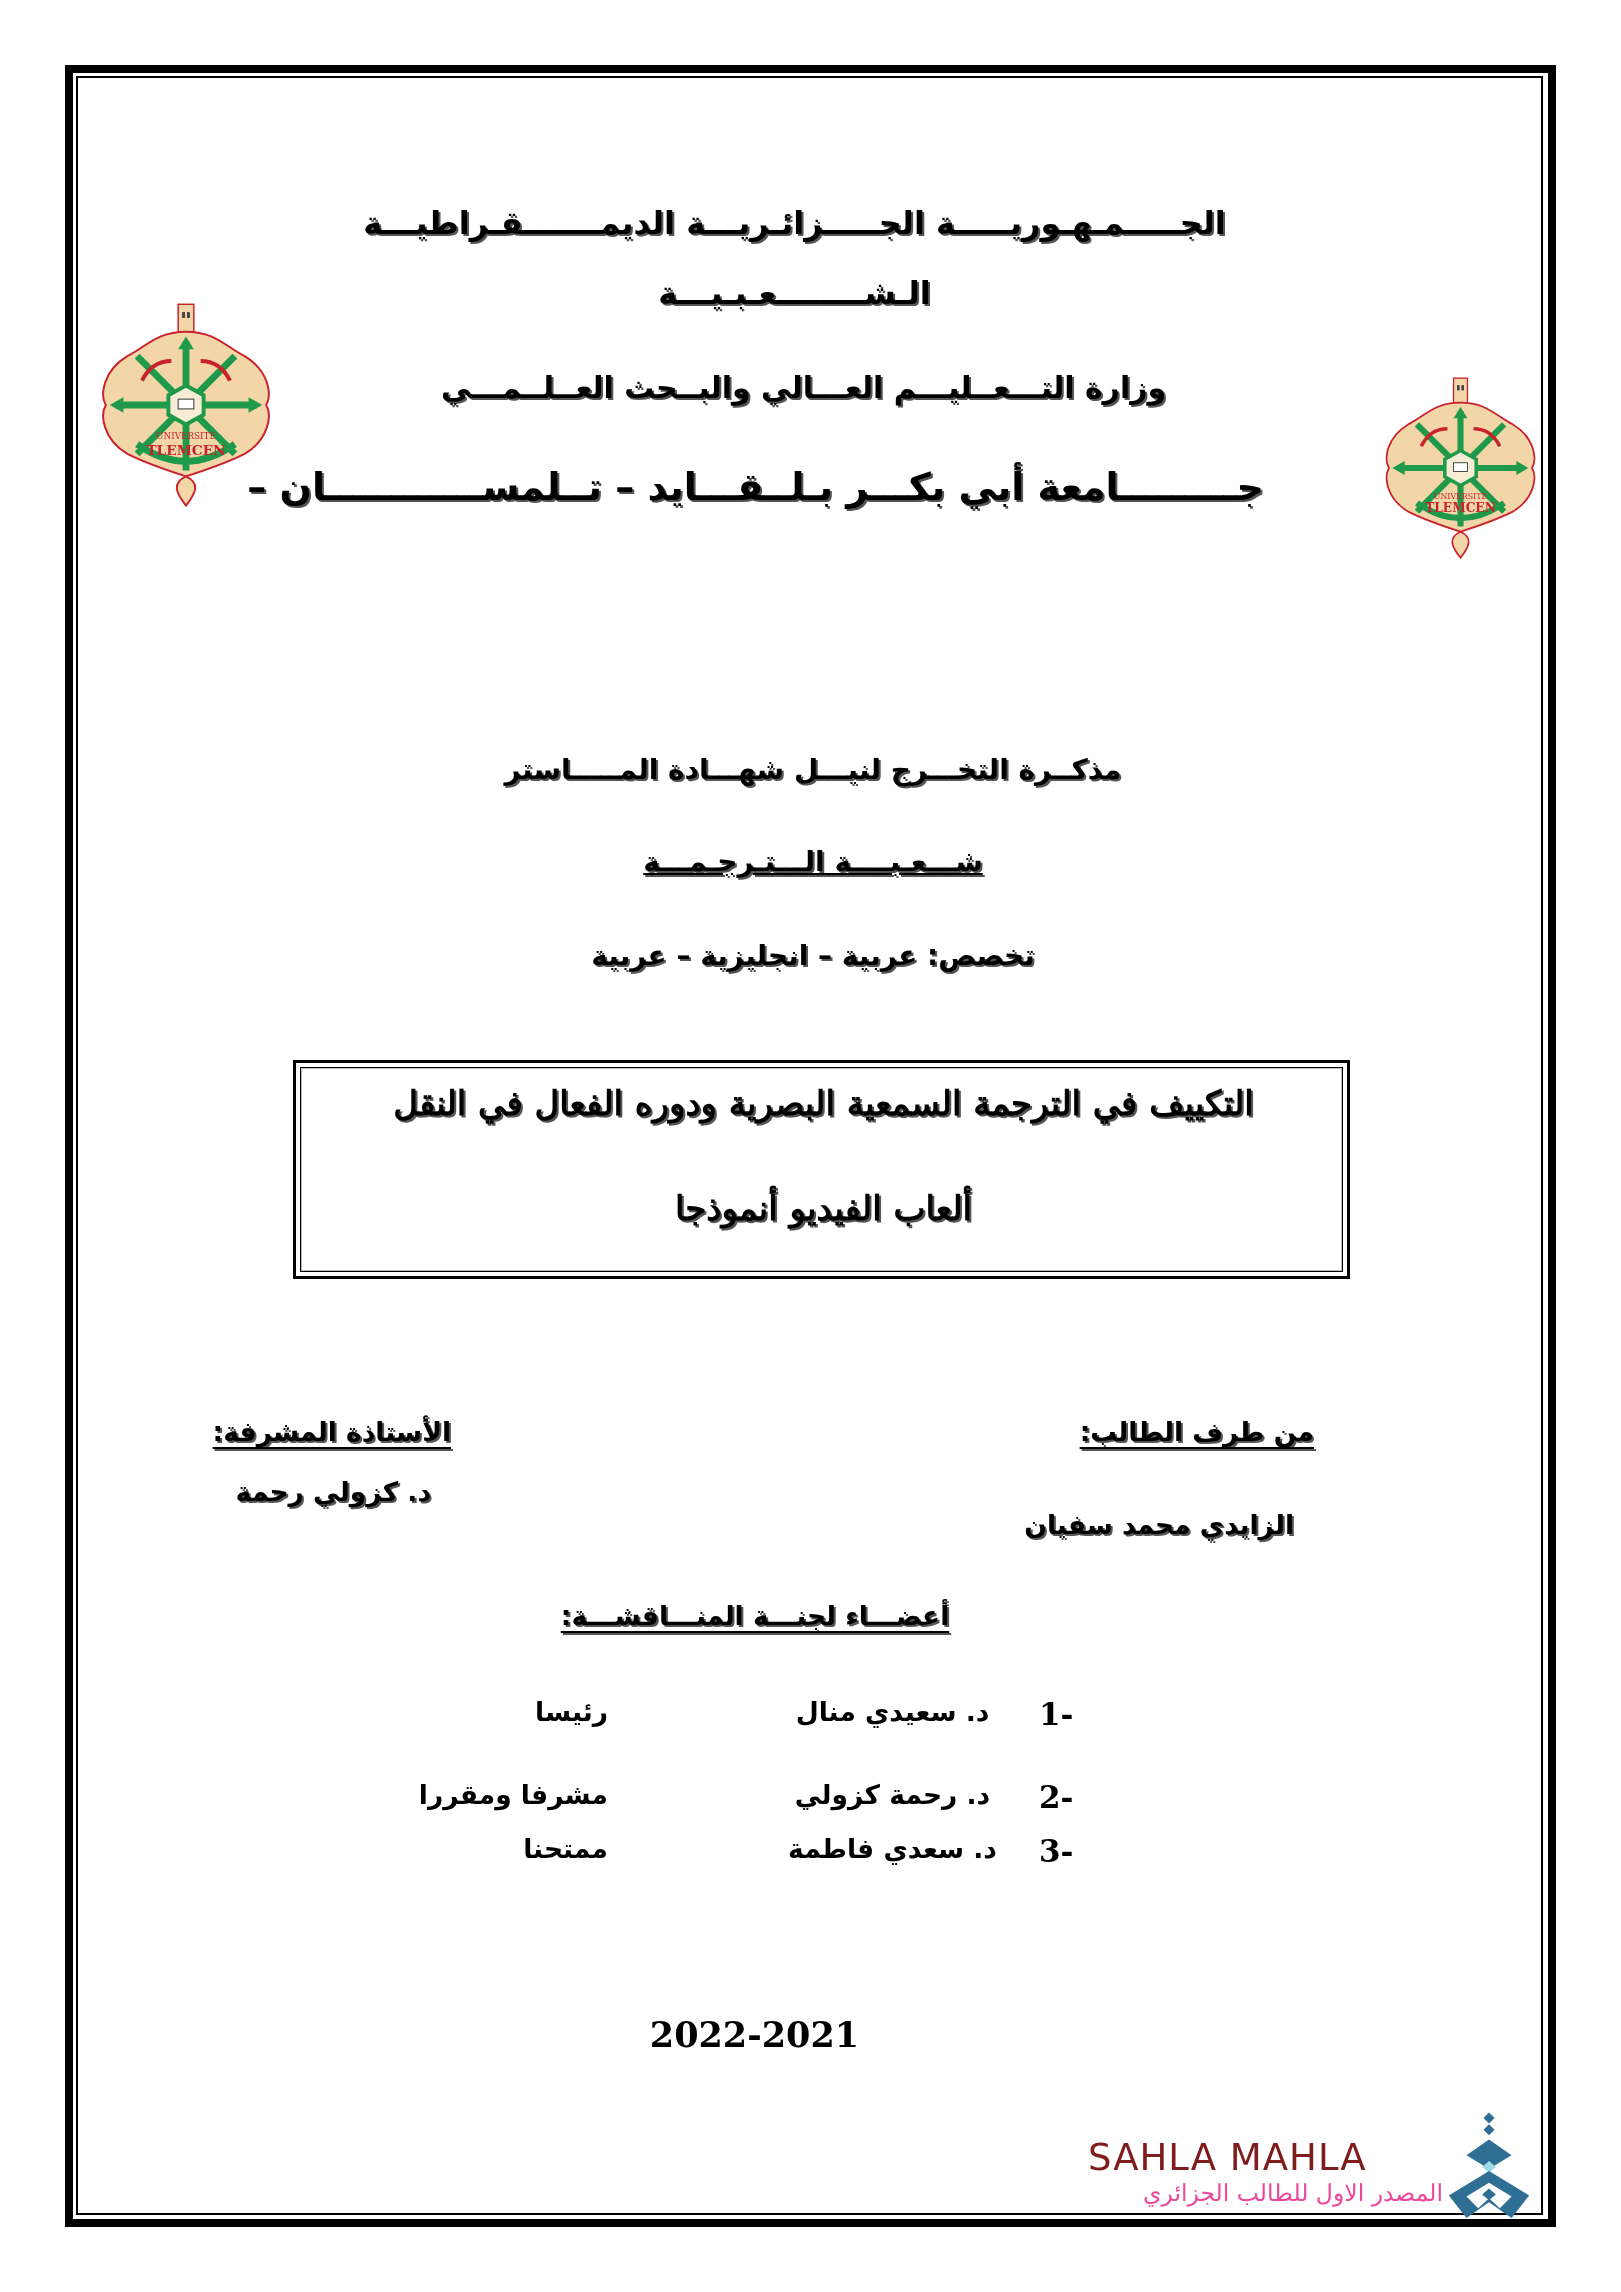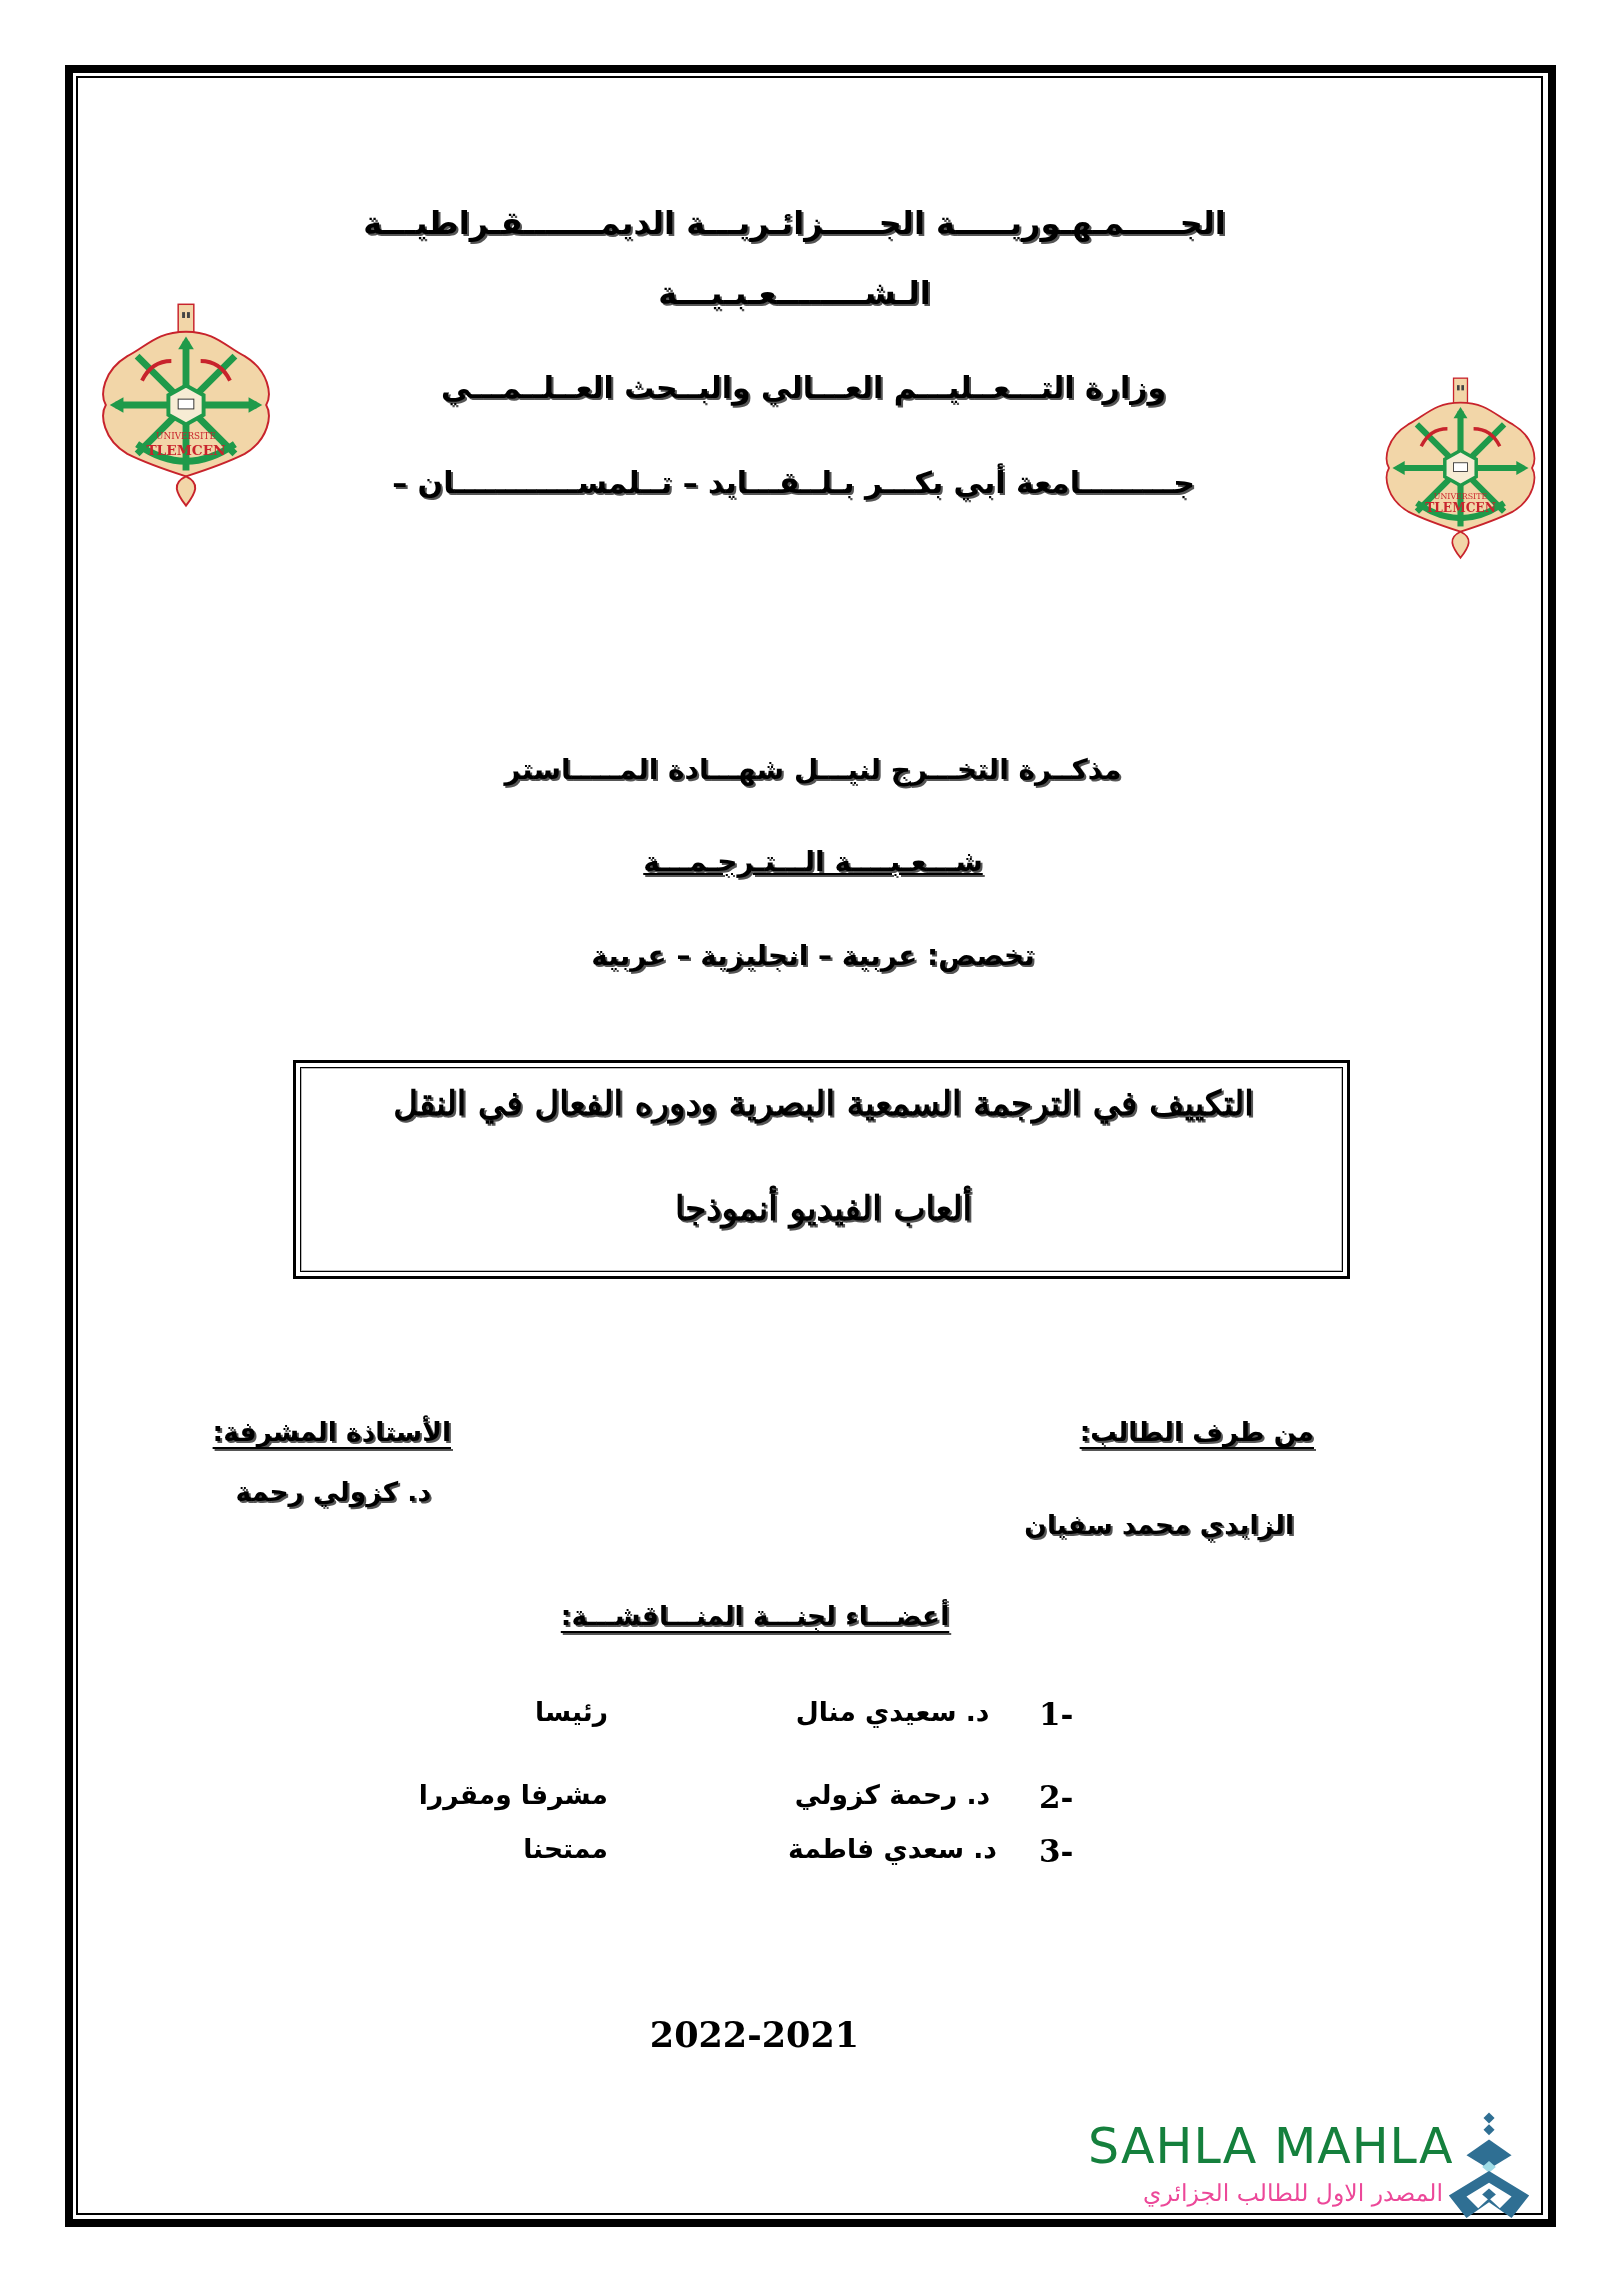--- a/index.html
+++ b/index.html
@@ -7,21 +7,21 @@
 
   .frame-outer { position: absolute; left: 65px; top: 65px; width: 1491px; height: 2162px; box-sizing: border-box; border: 8.8px solid #000; }
   .frame-inner { position: absolute; left: 76px; top: 76px; width: 1467px; height: 2139px; box-sizing: border-box; border: 2.9px solid #000; }
 
   .line { position: absolute; direction: rtl; white-space: nowrap; font-weight: bold; text-align: center; }
   .shadow { text-shadow: 2px 2px 0 #555; }
 
   .l-republic { left: 314px; width: 961px; top: 204px; font-size: 32px; letter-spacing: 2px; }
   .l-people { left: 314px; width: 961px; top: 274px; font-size: 32px; letter-spacing: 5.9px; }
   .l-ministry { left: 421px; width: 765px; top: 370px; font-size: 30px; letter-spacing: 2.9px; }
-  .l-university { left: 323px; width: 941px; top: 465px; font-size: 30px; letter-spacing: 2px; }
+  .l-university { left: 323px; width: 941px; top: 465px; font-size: 38px; letter-spacing: 2px; }
 
   .l-memo { left: 470px; width: 686px; top: 753px; font-size: 28px; letter-spacing: 2px; }
   .l-branch { left: 470px; width: 686px; top: 845px; font-size: 28px; letter-spacing: 5.9px; text-decoration: underline; }
   .l-spec { left: 470px; width: 686px; top: 939px; font-size: 28px; }
 
   .title-box { position: absolute; left: 293px; top: 1060px; width: 1057px; height: 219px; box-sizing: border-box; border: 3.9px solid #000; }
   .title-box-inner { position: absolute; left: 3.9px; top: 3.9px; right: 3.9px; bottom: 3.9px; border: 1px solid #000; outline: 1px solid #bbb; outline-offset: -2.9px; }
   .l-title1 { left: 314px; width: 1019px; top: 1083px; font-size: 34px; font-family: "DejaVu Serif", serif; }
   .l-title2 { left: 314px; width: 1019px; top: 1188px; font-size: 34px; font-family: "DejaVu Serif", serif; }
 
@@ -38,21 +38,21 @@
   .member-role { position: absolute; left: 412px; width: 196px; font-size: 26.5px; font-weight: bold; direction: rtl; text-align: right; white-space: nowrap; }
   .row1 { top: 1696px; } .row2 { top: 1764px; margin-top: 15px; } .row3 { top: 1833px; }
 
   .l-year { position: absolute; left: 627px; width: 255px; top: 2014px; font-size: 35px; font-weight: bold; font-family: "DejaVu Serif", serif; text-align: center; direction: ltr; }
 
   .logo { position: absolute; }
   .logo-left { left: 98px; top: 302px; width: 176px; height: 206px; }
   .logo-right { left: 1382px; top: 370px; width: 157px; height: 196px; }
 
   .watermark { position: absolute; left: 1088px; top: 2112px; width: 451px; height: 108px; }
-  .wm-text { position: absolute; left: 0; top: 6px; font-family: "DejaVu Sans", sans-serif; font-size: 49px; color: #15803d; letter-spacing: 1px; white-space: nowrap; }
+  .wm-text { position: absolute; left: 0; top: 24px; font-family: "DejaVu Sans", sans-serif; font-size: 37px; color: #7f1d1d; letter-spacing: 1px; white-space: nowrap; }
   .wm-sub { position: absolute; left: 2px; top: 67px; width: 353px; font-size: 23.5px; color: #ec4899; direction: rtl; text-align: right; white-space: nowrap; font-family: "DejaVu Serif", serif; }
   .wm-icon { position: absolute; left: 353px; top: 0; width: 98px; height: 108px; }
 </style>
 </head>
 <body>
 
 <div class="frame-outer"></div>
 <div class="frame-inner"></div>
 
 <div class="logo logo-left">

